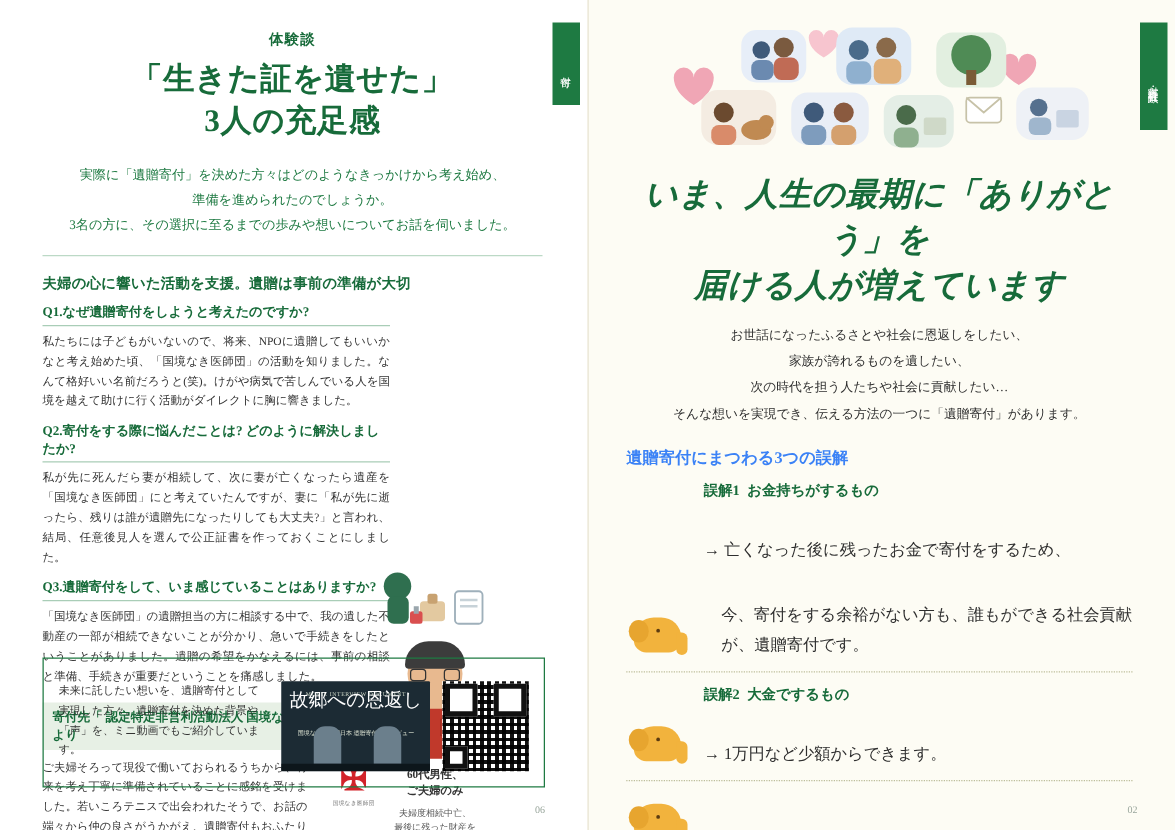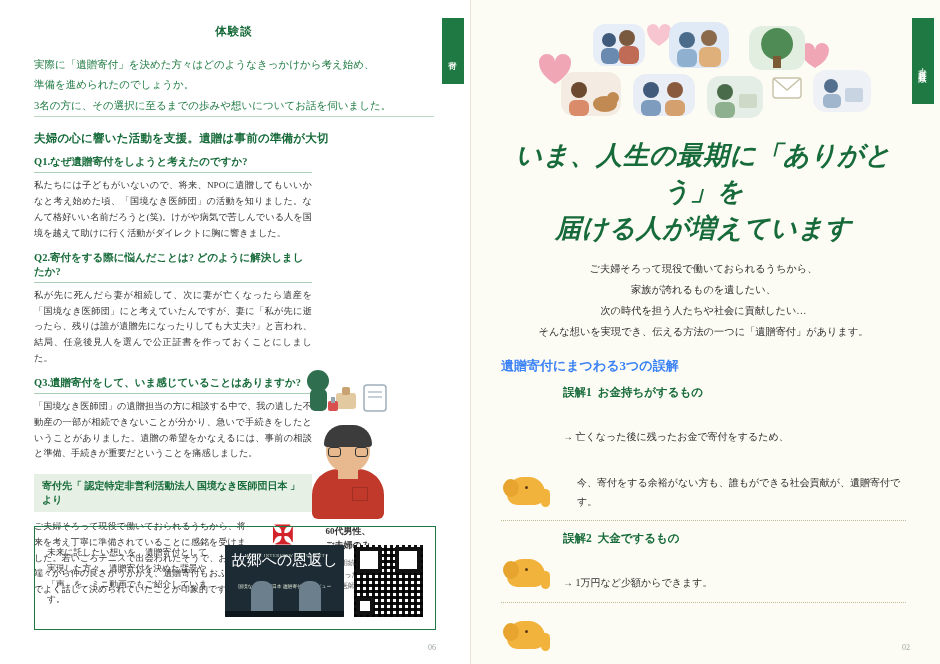--- a/index.html
+++ b/index.html
@@ -57,21 +57,23 @@
     font-weight: bold;
     line-height: 1.35;
     margin-top: 8px;
     letter-spacing: 0.5px;
   }
   .lead {
     margin-top: 16px;
     color: #1e7a42;
     font-size: 10.5px;
     line-height: 1.95;
+    text-align: center;
     border-bottom: 1px solid #bcd9c6;
+    padding-bottom: 12px;
   }
   .lead div { white-space: nowrap; }
 
   .sec-head {
     margin-top: 14px;
     color: #176b3a;
     font-size: 11.5px;
     font-weight: bold;
     letter-spacing: 0.2px;
   }
@@ -268,21 +270,21 @@
   .ele-eye {
     position: absolute; left: 24px; top: 15px; width: 3px; height: 3px;
     background: #5c3b10; border-radius: 50%;
   }
   .mis-title {
     color: #176b3a; font-size: 11.5px; font-weight: bold; margin-bottom: 4px;
   }
   .mis-title .badge {
     display: inline-block; margin-right: 6px;
   }
-  .mis-line { font-size: 10px; color: #2e2e2e; line-height: 1.85; margin-top: 28px; }
+  .mis-line { font-size: 13px; color: #2e2e2e; line-height: 1.85; margin-top: 28px; }
   .mis-line.indent { padding-left: 14px; }
 
   .teigi {
     margin-top: 12px;
     border: 1px solid #1e7a42;
     background: #ffffff;
     padding: 9px 14px 12px;
   }
   .teigi-h {
     color: #176b3a; font-size: 12.5px; font-weight: bold; margin-bottom: 6px;
@@ -294,20 +296,22 @@
 
 <div class="spread">
 
   <div class="page-left">
 
     <div class="side-tab">寄付</div>
 
     <div class="taidan">体験談</div>
 
     <div class="left-title">
+      <div>「生きた証を遺せた」</div>
+      <div>3人の充足感</div>
     </div>
 
     <div class="lead">
       <div>実際に「遺贈寄付」を決めた方々はどのようなきっかけから考え始め、</div>
       <div>準備を進められたのでしょうか。</div>
       <div>3名の方に、その選択に至るまでの歩みや想いについてお話を伺いました。</div>
     </div>
 
     <div class="sec-head">夫婦の心に響いた活動を支援。遺贈は事前の準備が大切</div>
 
@@ -445,21 +449,21 @@
         <path d="M272 62 L286 74 L300 62" fill="none" stroke="#c7c2a8" stroke-width="1.4"></path>
       </svg>
     </div>
 
     <div class="r-title">
       <div>いま、人生の最期に「ありがとう」を</div>
       <div>届ける人が増えています</div>
     </div>
 
     <div class="r-lead">
-      <div>ご夫婦そろって現役で働いておられるうちから、</div>
+      <div>お世話になったふるさとや社会に恩返しをしたい、</div>
       <div>家族が誇れるものを遺したい、</div>
       <div>次の時代を担う人たちや社会に貢献したい…</div>
       <div>そんな想いを実現でき、伝える方法の一つに「遺贈寄付」があります。</div>
     </div>
 
     <div class="r-sec">遺贈寄付にまつわる3つの誤解</div>
 
     <div class="misunder">
       <div class="ele">
         <div class="ele-body"></div>

